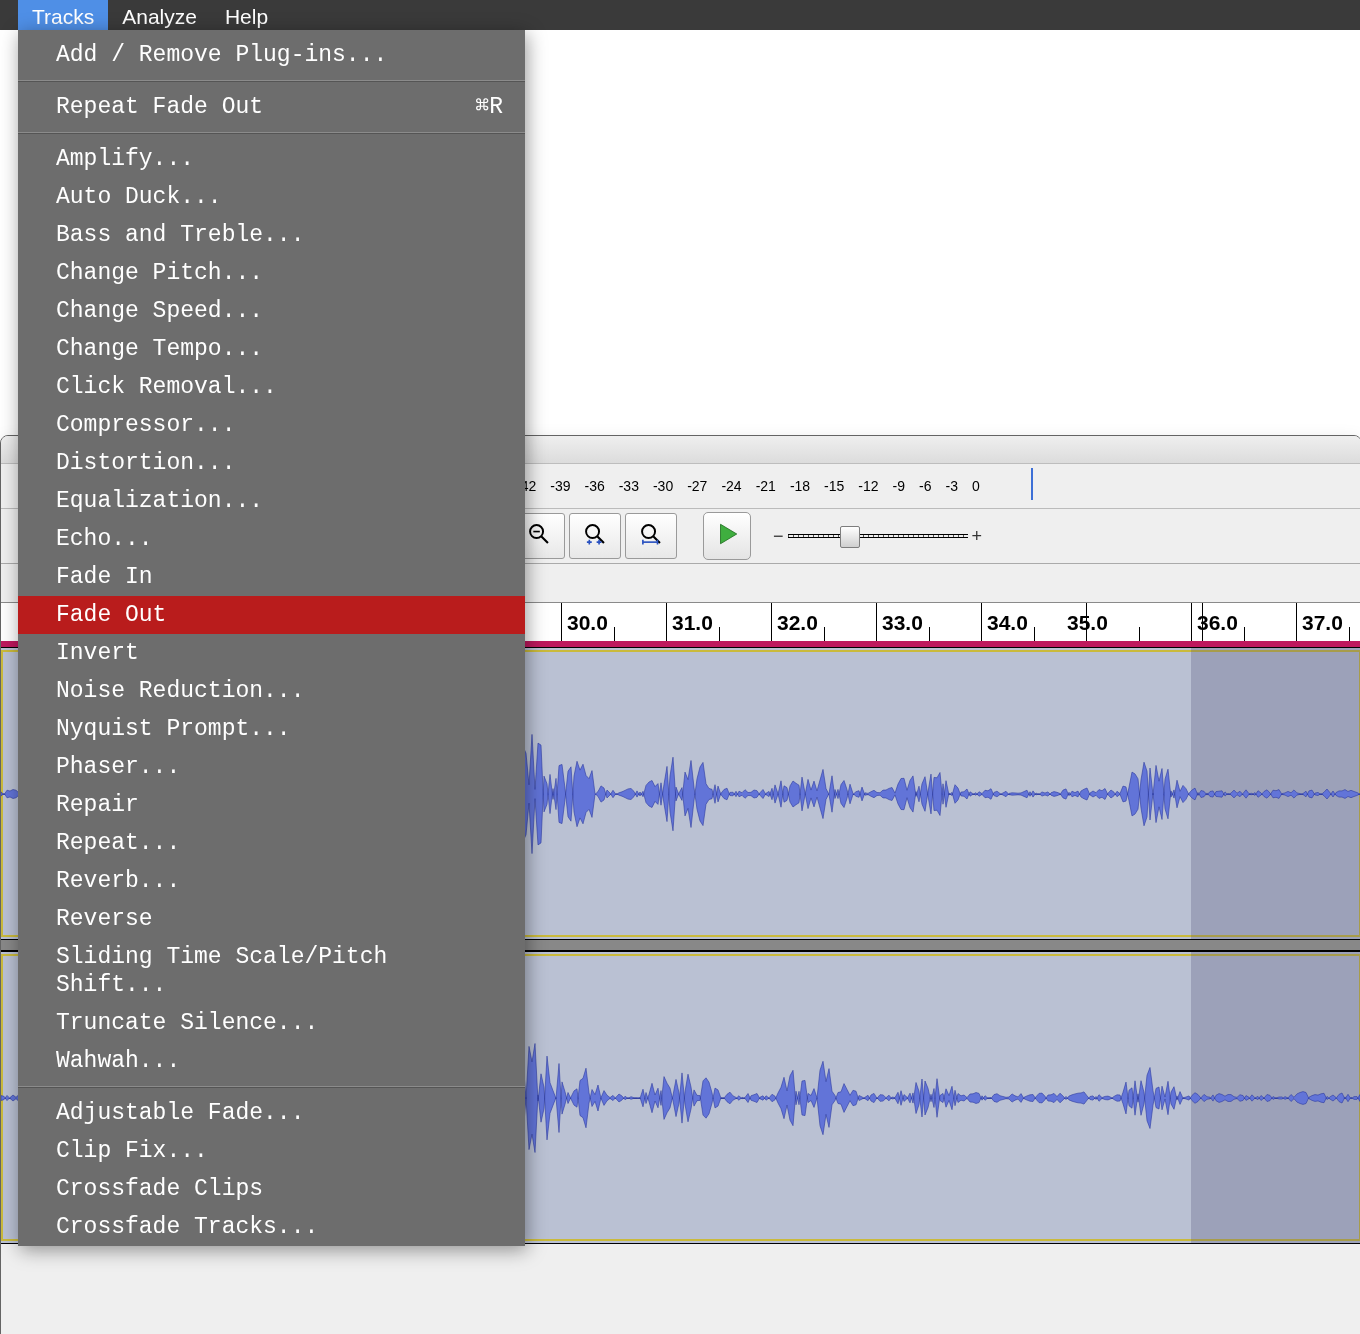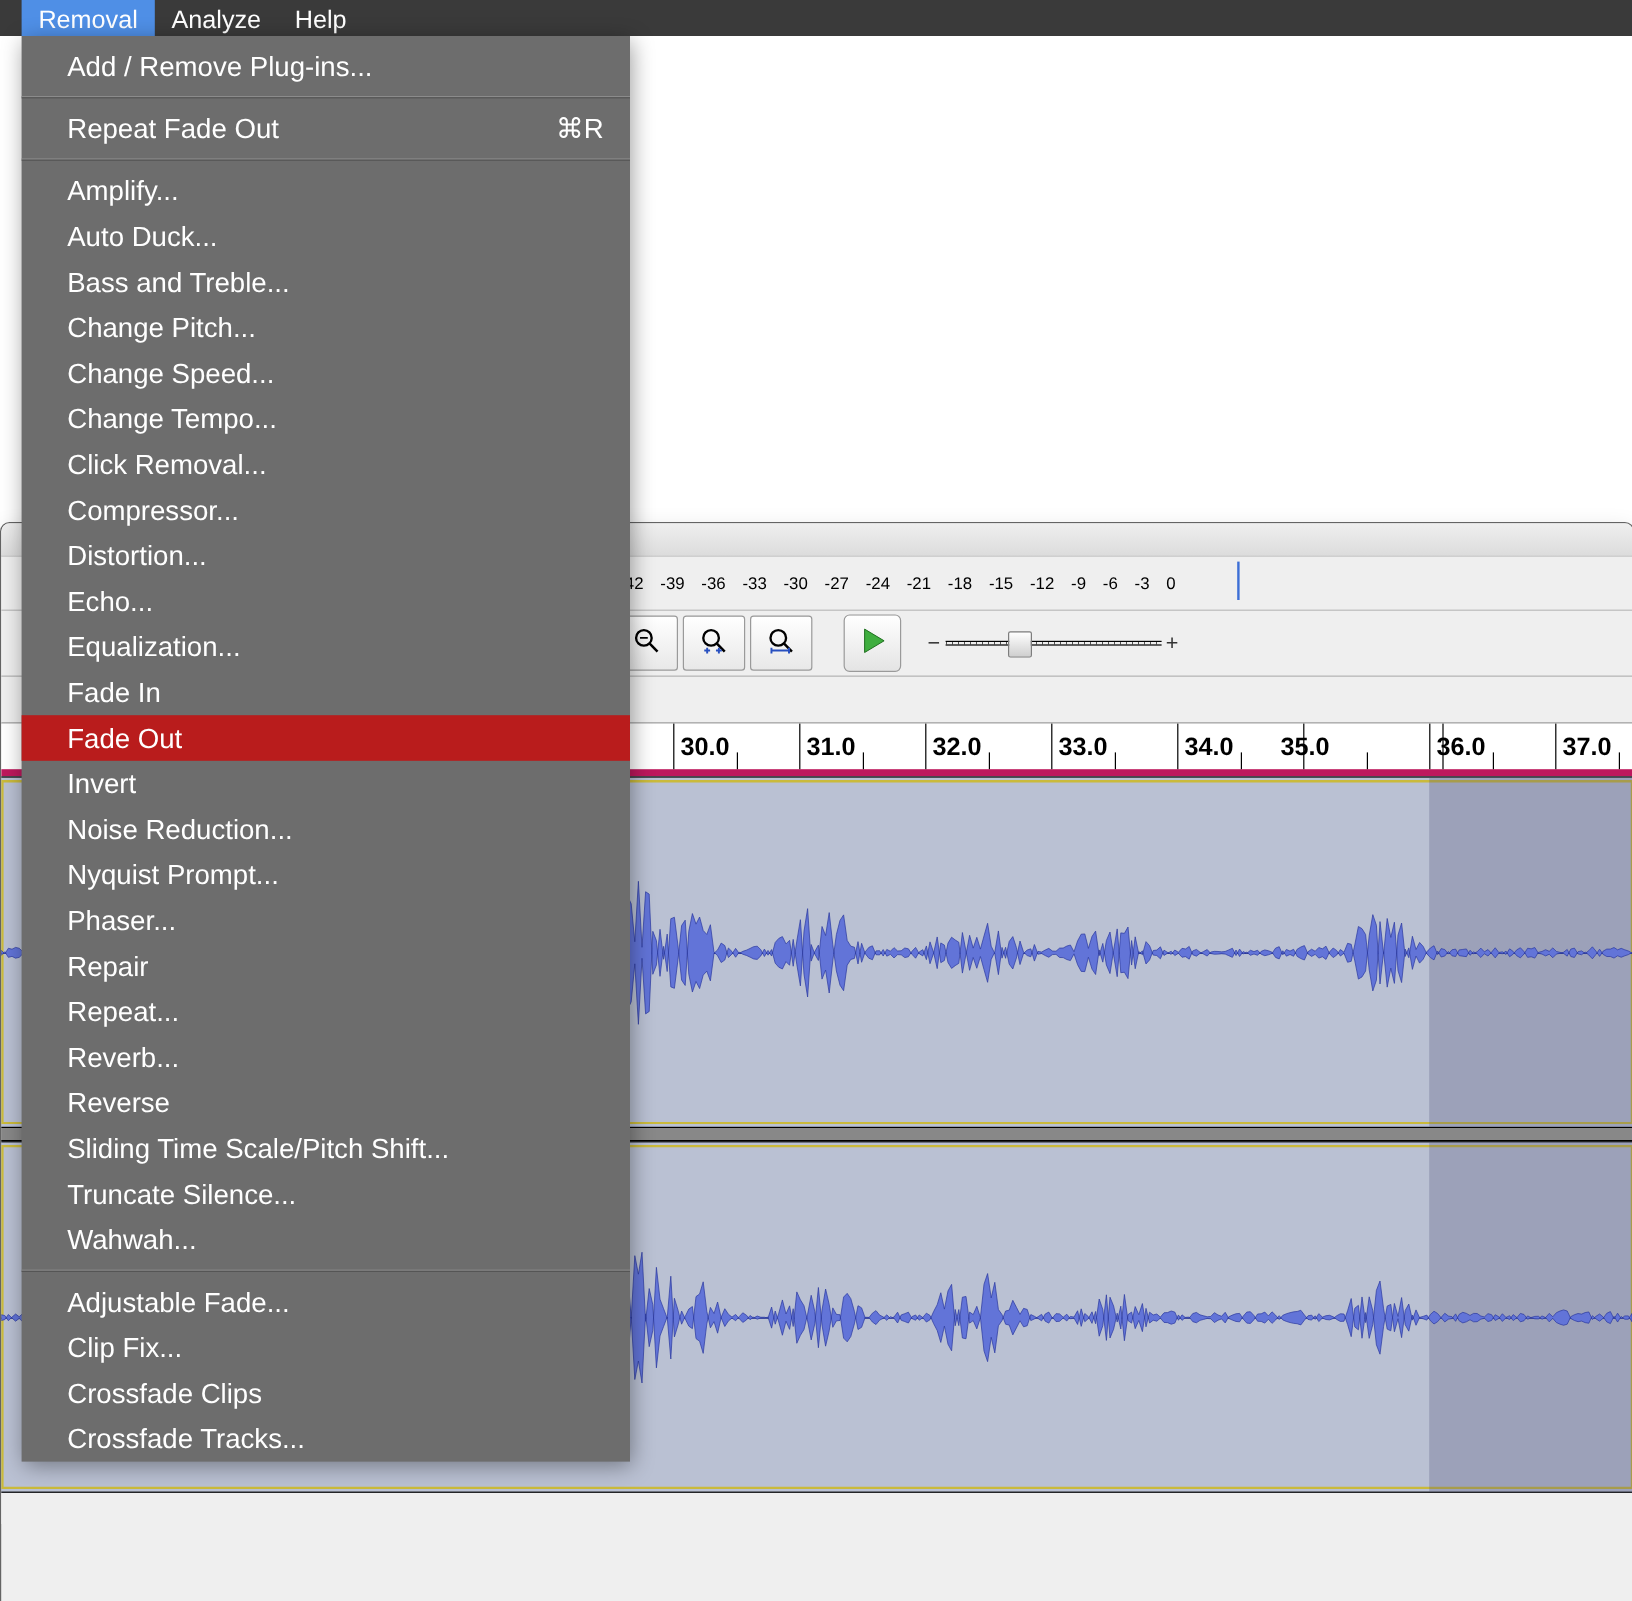--- a/index.html
+++ b/index.html
@@ -43,20 +43,21 @@
     padding-top: 6px;
     z-index: 100;
   }
   .dropdown .row {
     display: flex;
     align-items: center;
     justify-content: space-between;
     padding: 5px 22px 5px 38px;
     line-height: 28px;
     cursor: default;
+    font-family: Liberation Mono, monospace;
   }
   .dropdown .row.highlight {
     background: #b91c1c;
   }
   .dropdown .sep {
     height: 0;
     border-top: 1px solid #8b8b8b;
     border-bottom: 1px solid #555555;
     margin: 6px 0;
   }
@@ -247,21 +248,21 @@
     display: flex;
     align-items: center;
     justify-content: center;
   }
   .play svg { width: 26px; height: 26px; }
 </style>
 </head>
 <body>
 
 <div class="menubar" id="menubar">
-    <div class="item active">Removal</div>
+    <div class="item active">Tracks</div>
     <div class="item">Analyze</div>
     <div class="item">Help</div>
   </div>
 
 <div class="whitepad"></div>
 
 <div class="appwin" id="appwin" style="width: 1360px; height: 899px;">
   <div class="titlebar"></div>
 
   <div class="meterstrip" id="meterstrip">
@@ -405,24 +406,24 @@
     <div class="row">
       <span>Click Removal...</span>
     </div>
     <div class="row">
       <span>Compressor...</span>
     </div>
     <div class="row">
       <span>Distortion...</span>
     </div>
     <div class="row">
+      <span>Equalization...</span>
+    </div>
+    <div class="row">
       <span>Echo...</span>
-    </div>
-    <div class="row">
-      <span>Equalization...</span>
     </div>
     <div class="row">
       <span>Fade In</span>
     </div>
     <div class="row highlight">
       <span>Fade Out</span>
     </div>
     <div class="row">
       <span>Invert</span>
     </div>

